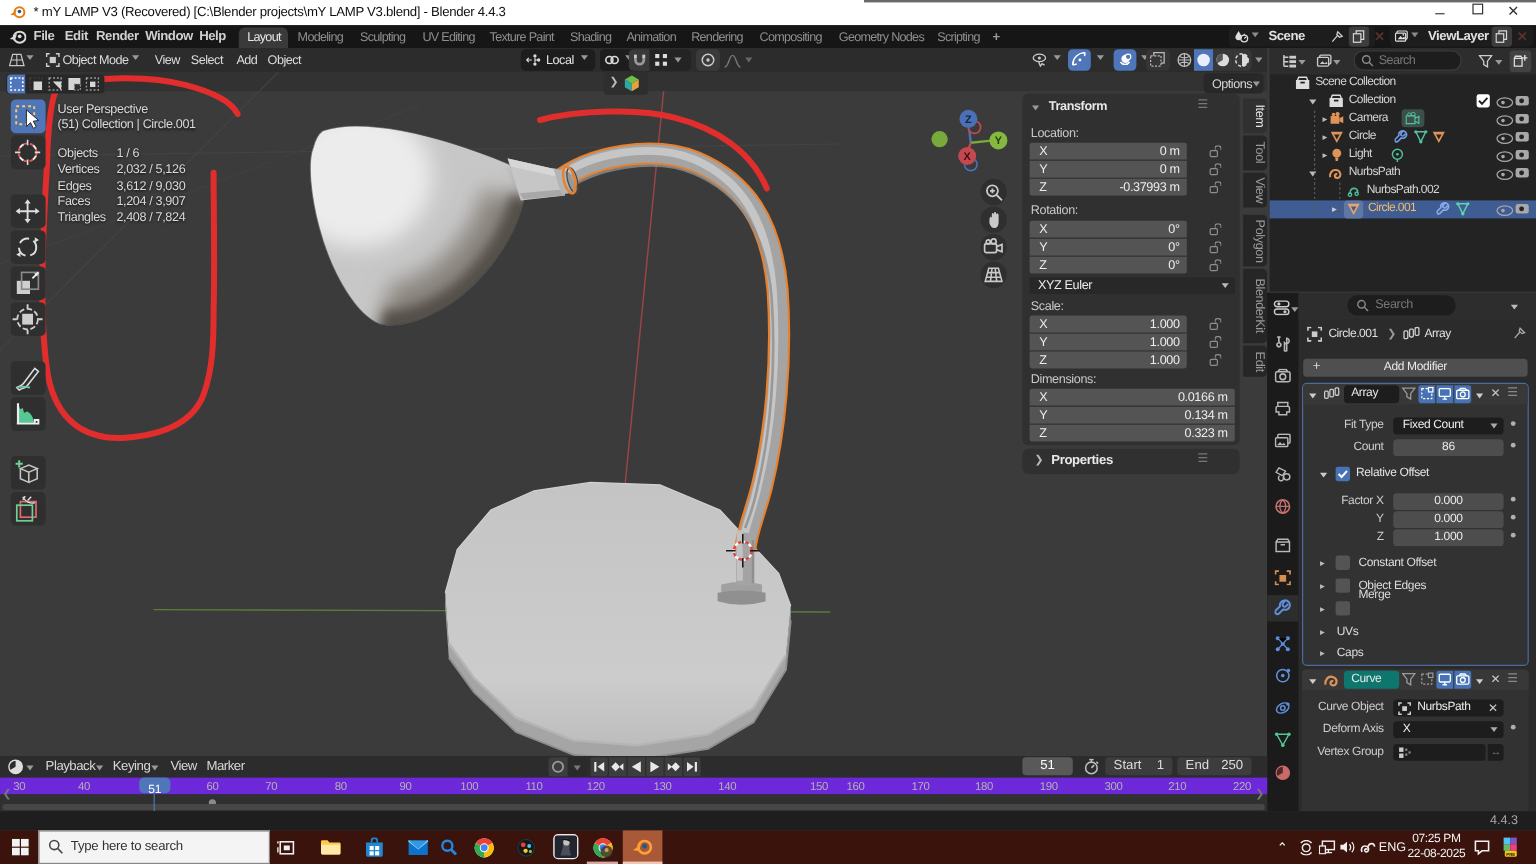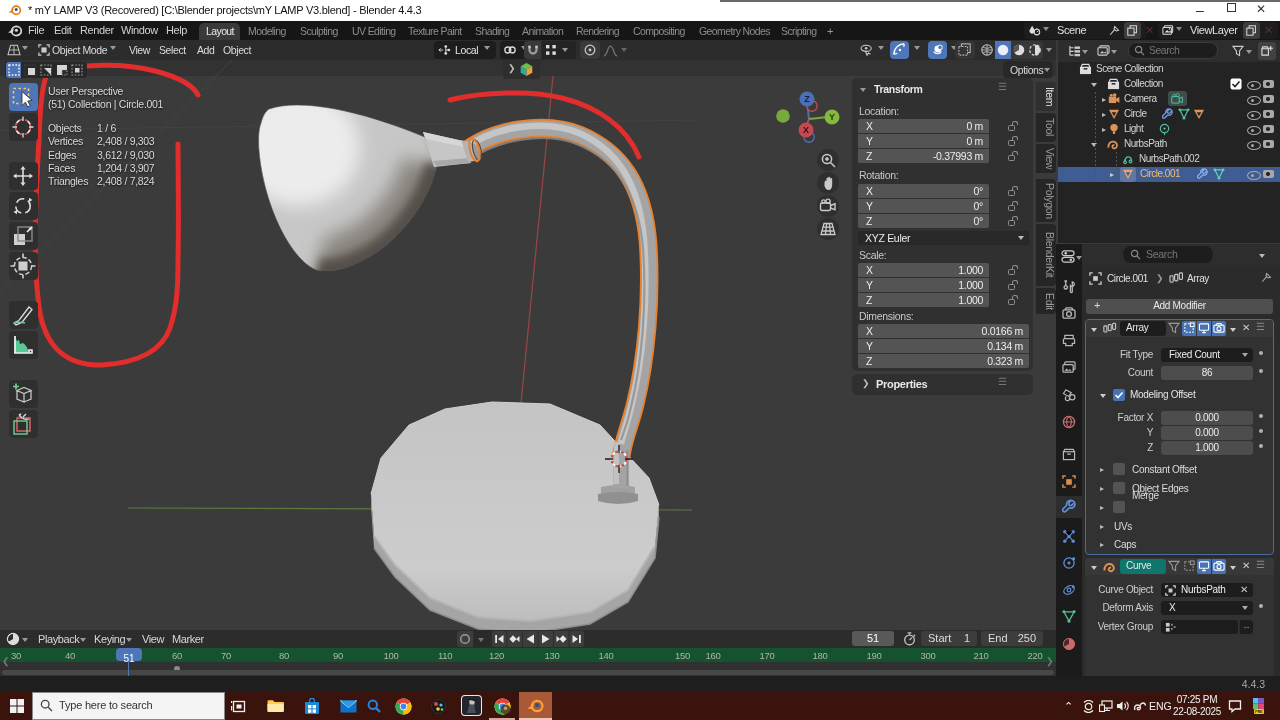--- a/index.html
+++ b/index.html
@@ -9,21 +9,21 @@
   .abs { position:absolute; }
   .txt { white-space:nowrap; }
   .dn { position:absolute; width:0; height:0; border-left:3px solid transparent; border-right:3px solid transparent; border-top:4px solid #9a9a9a; }
 
   
   #titlebar { position:absolute; top:0; left:0; width:1280px; height:21px; background:#fff; color:#111; font-size:12px; }
   #titlebar .title { position:absolute; left:28px; top:4px; font-size:11px; letter-spacing:-0.25px; }
 
   
   #topbar { position:absolute; top:21px; left:0; width:1280px; height:19px; background:#161616; color:#d0d0d0; font-size:11px; letter-spacing:-0.4px; }
-  #topbar .m { position:absolute; top:3px; }
+  #topbar .m { position:absolute; top:3px;font-weight:bold; }
   .wtab { position:absolute; top:4px; color:#8e8e8e; font-size:10.5px; letter-spacing:-0.6px; }
   .wtab.active { color:#e8e8e8; }
 
   
   #toolheader { position:absolute; top:40px; left:0; width:1056px; height:20px; background:#2c2c2c; color:#dcdcdc; font-size:10.5px; letter-spacing:-0.4px; }
   #toolheader .m { position:absolute; top:4px; }
 
   
   #viewport { position:absolute; top:60px; left:0; width:1056px; height:570px; background:#3b3b3b; overflow:hidden; }
   #tsetrow { position:absolute; top:0; left:0; width:1056px; height:16px; background:#323232; }
@@ -64,21 +64,21 @@
   .pti { position:absolute; left:6px; }
   .plab { position:absolute; color:#cdcdcd; text-align:right; left:0px; width:97px; display:block; }
   .pfield { position:absolute; left:105px; width:92px; height:14px; background:#4d4d4d; border-radius:3px; color:#ececec; }
   .pfield.dark { background:#1d1d1d; }
   .pdot { position:absolute; left:203px; width:4px; height:4px; background:#b0b0b0; border-radius:50%; }
   .pchk { position:absolute; left:57px; width:12px; height:12px; background:#545454; border-radius:2px; }
 
   
   #timeline { position:absolute; top:630px; left:0; width:1056px; height:46px; background:#2b2b2b; }
   #tlheader { position:absolute; top:0; left:0; width:1056px; height:18px; background:#2c2c2c; color:#d8d8d8; font-size:11px; }
-  #tlruler { position:absolute; top:18px; left:0; width:1056px; height:14px; background:#14532d; color:#b2b2b2; font-size:9.5px; letter-spacing:-0.3px; }
+  #tlruler { position:absolute; top:18px; left:0; width:1056px; height:14px; background:#6d28d9; color:#b2b2b2; font-size:9.5px; letter-spacing:-0.3px; }
   #tlbody { position:absolute; top:32px; left:0; width:1056px; height:14px; background:#303030; }
 
   
   #statusbar { position:absolute; top:676px; left:0; width:1280px; height:16px; background:#1e1e1e; color:#b0b0b0; font-size:11px; }
 
   
   #taskbar { position:absolute; top:692px; left:0; width:1280px; height:28px; background:#3a140c; }
 </style>
 </head>
 <body>
@@ -437,21 +437,21 @@
       <div>(51) Collection | Circle.001</div>
       <div style="height:10px"></div>
       <table cellspacing="0">
         <tbody>
             <tr>
               <td style="width:49px">Objects</td>
               <td>1 / 6</td>
             </tr>
         <tr>
               <td>Vertices</td>
-              <td>2,408 / 9,303</td>
+              <td>2,032 / 5,126</td>
             </tr>
         <tr>
               <td>Edges</td>
               <td>3,612 / 9,030</td>
             </tr>
         <tr>
               <td>Faces</td>
               <td>1,204 / 3,907</td>
             </tr>
         <tr>
@@ -892,21 +892,21 @@
     <div class="pfield" style="top:122px">
         <span style="position:absolute;left:0;width:100%;text-align:center;top:1px">86</span>
       </div>
     <span class="pdot" style="top:125px"></span>
     <span class="dn" style="left:44px;top:150px;border-top-color:#ccc"></span>
     <div class="abs" style="left:57px;top:145px;width:12px;height:12px;background:#4772b3;border-radius:2px">
       <svg width="12" height="12" viewBox="0 0 12 12">
           <path d="M2.5,6 L5,8.5 L9.5,3.5" stroke="#fff" stroke-width="1.6" fill="none"></path>
         </svg>
     </div>
-    <span class="abs" style="left:74px;top:145px;color:#e4e4e4;font-size:10px;letter-spacing:-0.3px">Modeling Offset</span>
+    <span class="abs" style="left:74px;top:145px;color:#e4e4e4;font-size:10px;letter-spacing:-0.3px">Relative Offset</span>
     <span class="plab" style="top:168px">Factor X</span>
     <div class="pfield" style="top:167px">
         <span style="position:absolute;left:0;width:100%;text-align:center;top:1px">0.000</span>
       </div>
     <span class="pdot" style="top:170px"></span>
     <span class="plab" style="top:183px">Y</span>
     <div class="pfield" style="top:182px">
         <span style="position:absolute;left:0;width:100%;text-align:center;top:1px">0.000</span>
       </div>
     <span class="pdot" style="top:185px"></span>

